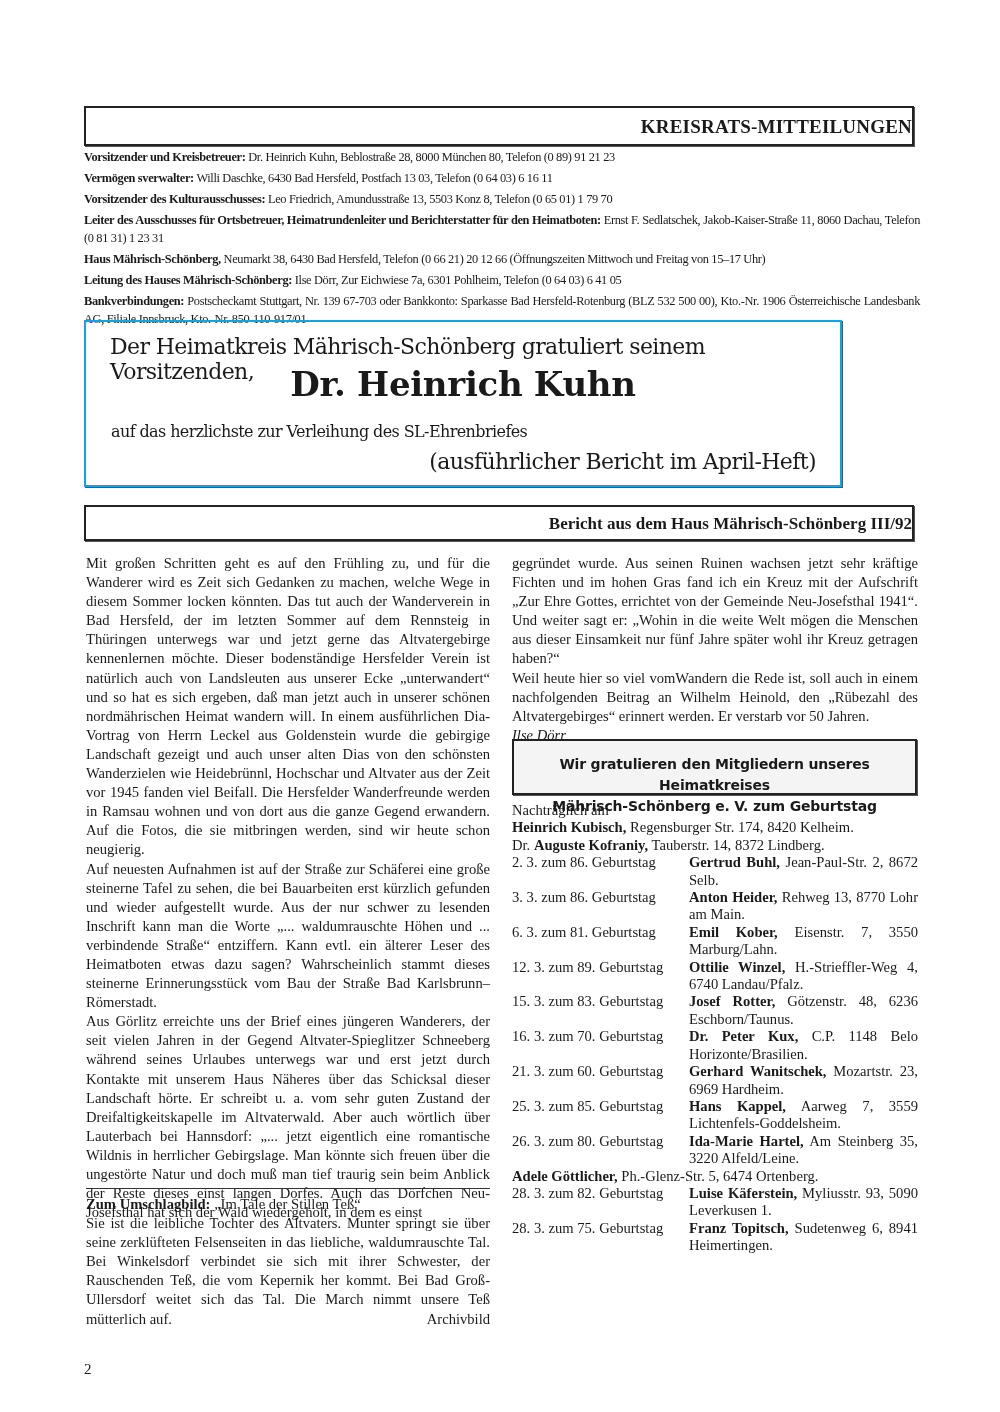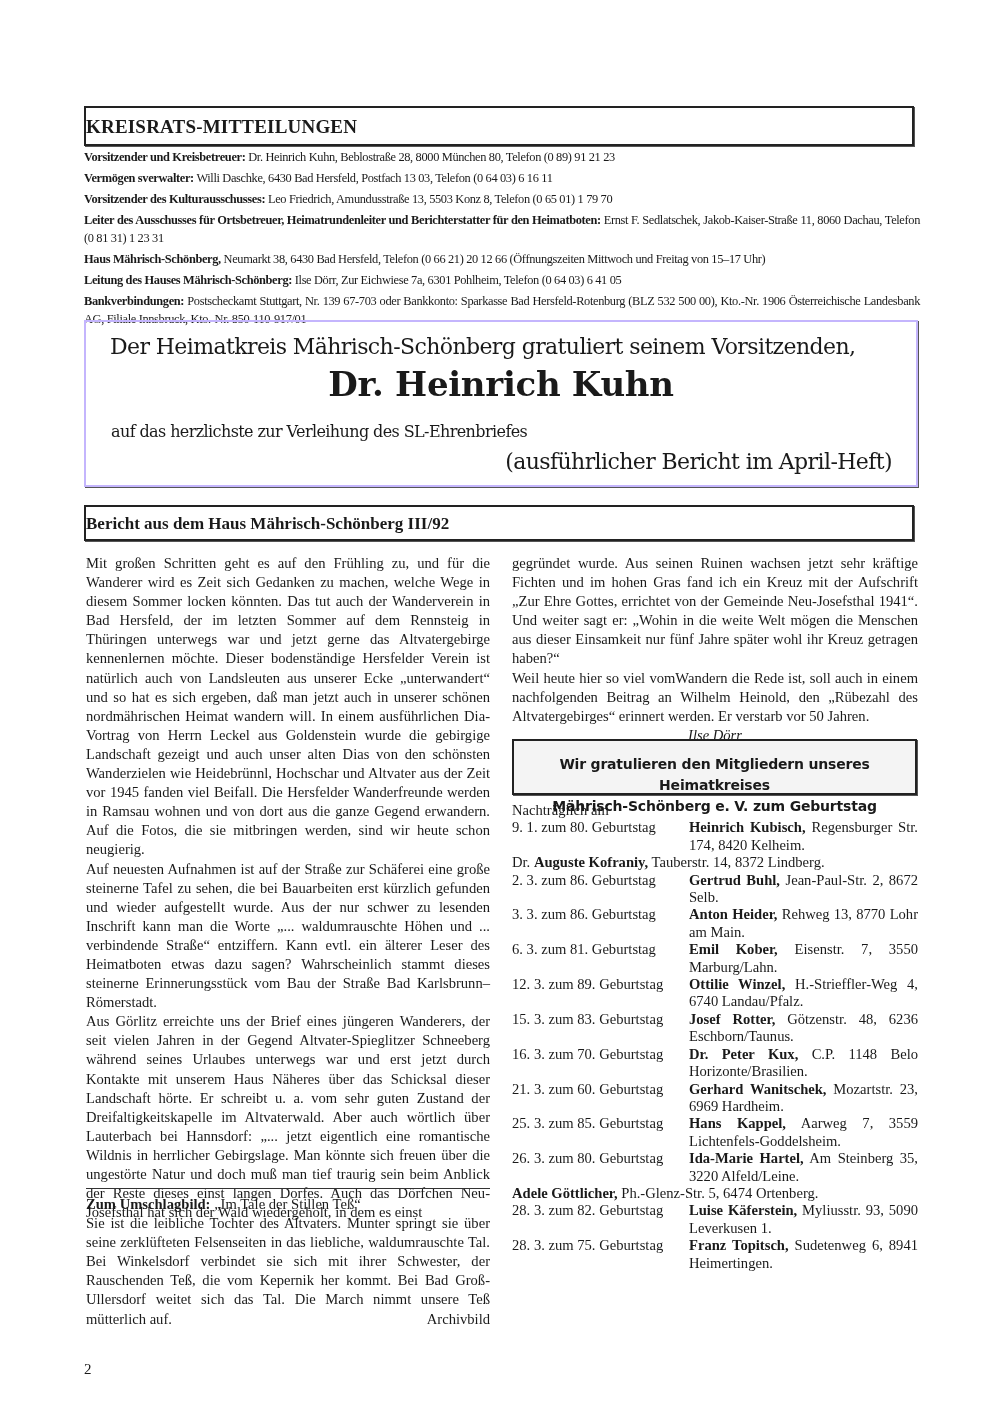--- a/index.html
+++ b/index.html
@@ -3,41 +3,41 @@
 <meta charset="utf-8">
 <style>
   html, body { margin: 0; padding: 0; }
   body {
     width: 1000px; height: 1412px; background: #ffffff; position: relative;
     font-family: "Liberation Serif", serif; color: #1a1a1a; overflow: hidden;
   }
   .abs { position: absolute; }
   .box-title {
     left: 84px; width: 830px; border: 2px solid #222; box-sizing: border-box;
-    text-align: left; font-weight: bold; font-family: "Liberation Serif", serif;
+    text-align: right; font-weight: bold; font-family: "Liberation Serif", serif;
     box-shadow: 1px 1px 0 #555;
   }
   #kreisrats { top: 106px; height: 40px; font-size: 19px; line-height: 38px; letter-spacing: 0.2px; }
   .contacts { left: 84px; width: 836px; top: 148px; font-size: 12.4px; line-height: 18px; font-family: "Liberation Serif", serif; letter-spacing: -0.35px; }
   .contacts p { margin: 0 0 3px 0; text-align: justify; }
   .contacts b { font-weight: bold; }
   #congrats {
-    left: 84px; top: 320px; width: 834px; height: 167px; border: 2px solid #c4b5fd; box-sizing: border-box;
+    left: 84px; top: 320px; width: 758px; height: 167px; border: 2px solid #0ea5e9; box-sizing: border-box;
     box-shadow: 1px 1px 0 #555; font-family: "DejaVu Serif", serif;
   }
   #congrats .l1 { position: absolute; left: 24px; top: 12px; font-size: 22px; letter-spacing: -0.6px; }
   #congrats .l2 { position: absolute; left: 0; right: 0; top: 42px; text-align: center; font-size: 34px; font-weight: bold; letter-spacing: -0.3px; }
   #congrats .l3 { position: absolute; left: 25px; top: 100px; font-size: 16px; letter-spacing: -0.6px; }
   #congrats .l4 { position: absolute; right: 24px; top: 127px; font-size: 22px; letter-spacing: -0.6px; }
   #bericht { top: 505px; height: 36px; font-size: 17px; line-height: 34px; }
   .col { font-size: 14.6px; line-height: 19.1px; text-align: justify; font-family: "Liberation Serif", serif; }
   .col p { margin: 0; }
   #left-col { left: 86px; top: 554px; width: 404px; }
   #right-col { left: 512px; top: 554px; width: 406px; }
-  .sig { text-align: center; font-style: italic; }
+  .sig { text-align: left; font-style: italic; }
   #cover-rule { left: 86px; top: 1188px; width: 404px; height: 0; border-top: 1.5px solid #333; }
   #cover { left: 86px; top: 1195px; width: 404px; }
   #cover .head b { font-weight: bold; }
   .right-align { float: right; }
   #geb-box {
     left: 512px; top: 739px; width: 405px; height: 56px; border: 2px solid #222; box-sizing: border-box;
     background: #f4f4f4; text-align: center; font-family: "DejaVu Sans", sans-serif; font-weight: bold;
     font-size: 14px; line-height: 21px; padding-top: 13px; box-shadow: 1px 1px 0 #555; letter-spacing: -0.2px;
   }
   #geb-list { left: 512px; top: 802px; width: 406px; font-size: 14.6px; line-height: 17.4px; font-family: "Liberation Serif", serif; }
@@ -96,21 +96,20 @@
 </div>
 
 <div id="geb-box" class="abs">
   <div>Wir gratulieren den Mitgliedern unseres Heimatkreises</div>
   <div>Mährisch-Schönberg e. V. zum Geburtstag</div>
 </div>
 
 <div id="geb-list" class="abs">
   <p class="intro">Nachträglich am</p>
   <div class="geb-row">
-      <span class="geb-date">9. 1. zum 80. Geburtstag</span>
       <span class="geb-info"><span></span><b>Heinrich Kubisch,</b><span> Regensburger Str. 174, 8420 Kelheim.</span></span>
     </div>
   <div class="geb-row">
       <span class="geb-info"><span>Dr. </span><b>Auguste Kofraniy,</b><span> Tauberstr. 14, 8372 Lindberg.</span></span>
     </div>
   <div class="geb-row">
       <span class="geb-date">2. 3. zum 86. Geburtstag</span>
       <span class="geb-info"><span></span><b>Gertrud Buhl,</b><span> Jean-Paul-Str. 2, 8672 Selb.</span></span>
     </div>
   <div class="geb-row">

